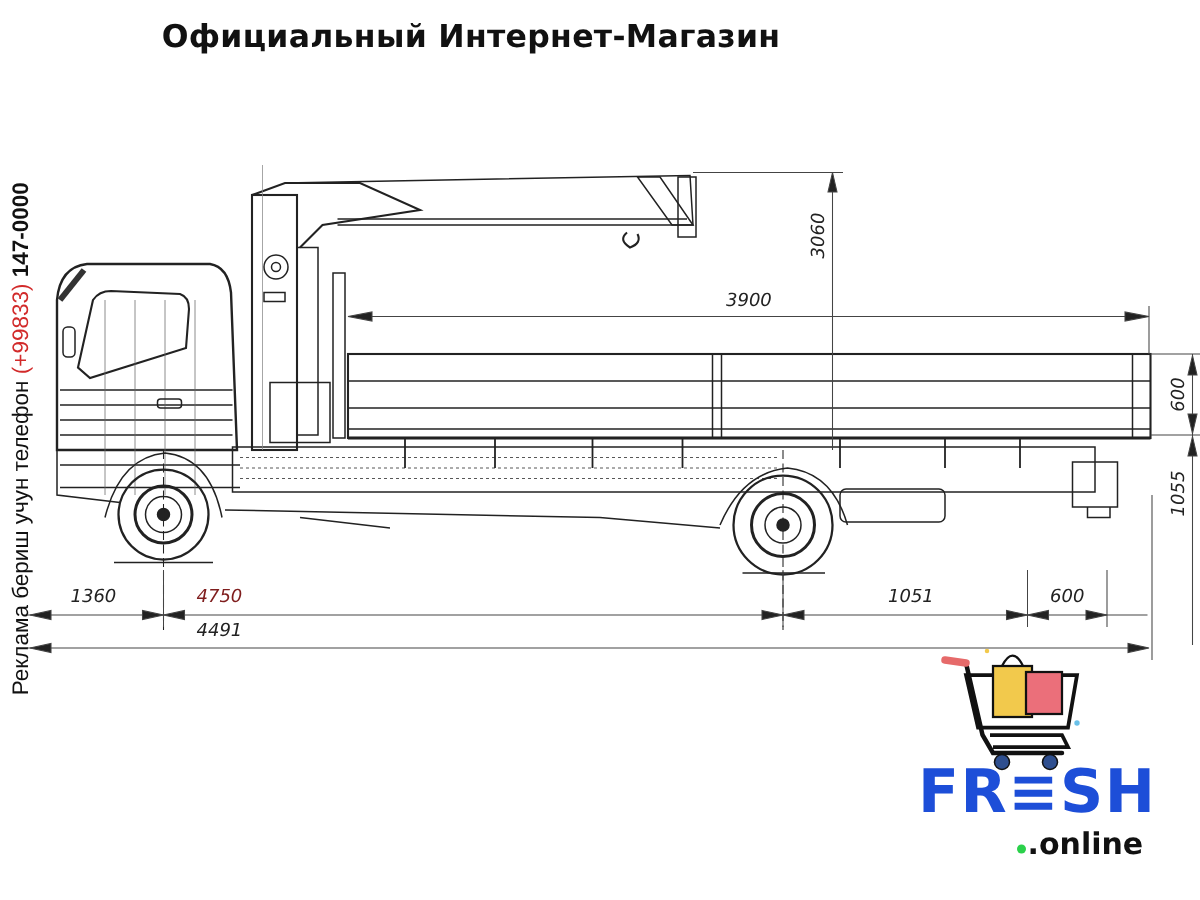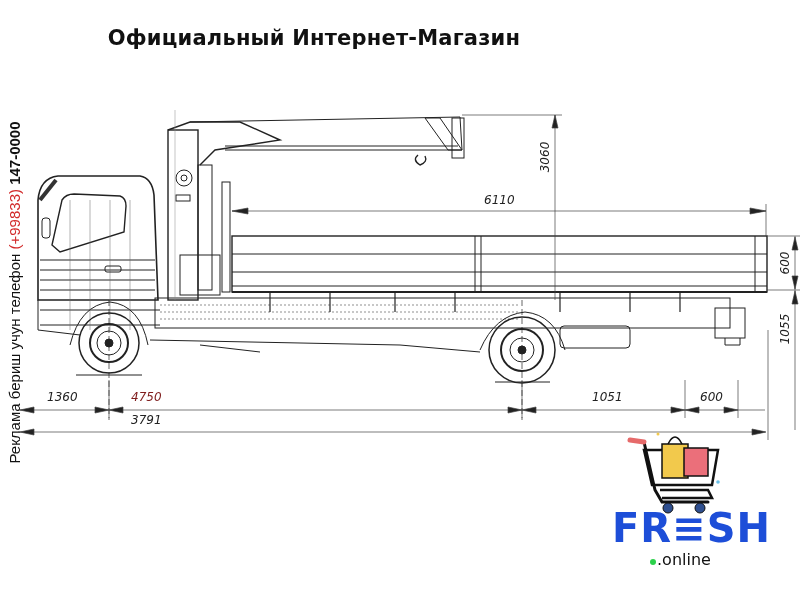--- a/index.html
+++ b/index.html
@@ -1,25 +1,25 @@
 <!DOCTYPE html>
 <html><head>
 <meta charset="utf-8">
 <style>
   html, body { margin:0; padding:0; }
   body { width:800px; height:600px; background:#ffffff; position:relative; overflow:hidden; font-family:"DejaVu Sans", sans-serif; }
-  .title { position:absolute; left:0; top:26px; width:648px; text-align:center; font-family:"DejaVu Sans", sans-serif; font-weight:bold; font-size:21px; color:#111; letter-spacing:0.2px; padding-left:-20px; }
+  .title { position:absolute; left:0; top:12px; width:648px; text-align:center; font-family:"DejaVu Sans", sans-serif; font-weight:bold; font-size:21px; color:#111; letter-spacing:0.2px; padding-left:-20px; }
   .title span { position:relative; left:-10px; }
   .vtext { position:absolute; left:-196px; top:284px; width:420px; transform:rotate(-90deg); font-family:"Liberation Sans", sans-serif; font-size:15px; color:#111; white-space:nowrap; text-align:center; }
   .vtext .phone-code { color:#d22a2a; }
   .vtext .phone-num { font-weight:bold; }
   svg.drawing { position:absolute; left:0; top:0; }
   .logo { position:absolute; left:600px; top:430px; width:200px; height:170px; }
   .fresh { position:absolute; left:612px; top:508px; font-family:"DejaVu Sans", sans-serif; font-weight:900; font-size:40px; color:#1d4ed8; letter-spacing:1px; line-height:1; }
-  .online { position:absolute; left:650px; top:550px; font-family:"DejaVu Sans", sans-serif; font-weight:normal; font-size:16px; color:#111; }
+  .online { position:absolute; left:678px; top:550px; font-family:"DejaVu Sans", sans-serif; font-weight:bold; font-size:20px; color:#111; }
   .online .dot { display:inline-block; width:6px; height:6px; border-radius:50%; background:#2bd14b; margin-right:1px; }
 </style>
 </head>
 <body>
 
 <div class="title"><span>Официальный Интернет-Магазин</span></div>
 
 <div class="vtext">
   <span>Реклама бериш учун телефон</span>
   <span class="phone-code">(+99833)</span>
@@ -151,26 +151,26 @@
     <path d="M685 410 L671 407 L671 413 Z" fill="#222"></path>
     <path d="M685 410 L699 407 L699 413 Z" fill="#222"></path>
     <path d="M738 410 L724 407 L724 413 Z" fill="#222"></path>
     <path d="M20 432 L34 429 L34 435 Z" fill="#222"></path>
     <path d="M766 432 L752 429 L752 435 Z" fill="#222"></path>
   </g>
 </svg>
 
 <div>
   <div style="position:absolute;left:530px;top:150px;transform:rotate(-90deg);font-style:italic;font-size:12px;color:#222;">3060</div>
-  <div style="position:absolute;left:484px;top:193px;font-style:italic;font-size:12px;color:#222;">6110</div>
+  <div style="position:absolute;left:484px;top:193px;font-style:italic;font-size:12px;color:#222;">3900</div>
   <div style="position:absolute;left:774px;top:256px;transform:rotate(-90deg);font-style:italic;font-size:12px;color:#222;">600</div>
   <div style="position:absolute;left:770px;top:322px;transform:rotate(-90deg);font-style:italic;font-size:12px;color:#222;">1055</div>
   <div style="position:absolute;left:47px;top:390px;font-style:italic;font-size:12px;color:#222;">1360</div>
   <div style="position:absolute;left:131px;top:390px;font-style:italic;font-size:12px;color:#7f1d1d;">4750</div>
-  <div style="position:absolute;left:131px;top:413px;font-style:italic;font-size:12px;color:#222;">3791</div>
+  <div style="position:absolute;left:131px;top:413px;font-style:italic;font-size:12px;color:#222;">4491</div>
   <div style="position:absolute;left:592px;top:390px;font-style:italic;font-size:12px;color:#222;">1051</div>
   <div style="position:absolute;left:700px;top:390px;font-style:italic;font-size:12px;color:#222;">600</div>
 </div>
 
 <svg class="logo" viewBox="0 0 200 170">
   <path d="M30 10 L44 12 L55 60 L62 72 L108 72" stroke="#111" stroke-width="3" fill="none" stroke-linecap="round"></path>
   <line x1="30" y1="10" x2="44" y2="12" stroke="#e66a6a" stroke-width="5" stroke-linecap="round"></line>
   <path d="M44 20 L118 20 L112 55 L52 55 Z" stroke="#111" stroke-width="2.5" fill="none"></path>
   <rect x="62" y="14" width="26" height="34" fill="#f2c94c" stroke="#111" stroke-width="1.5"></rect>
   <path d="M68 14 Q75 0 82 14" stroke="#111" stroke-width="1.5" fill="none"></path>

